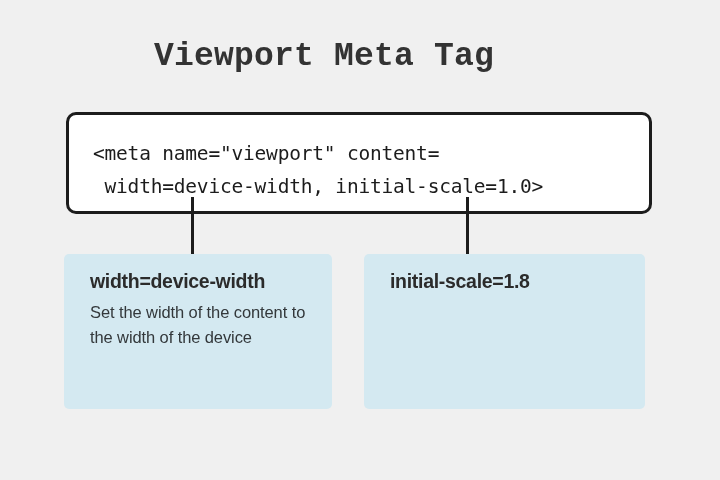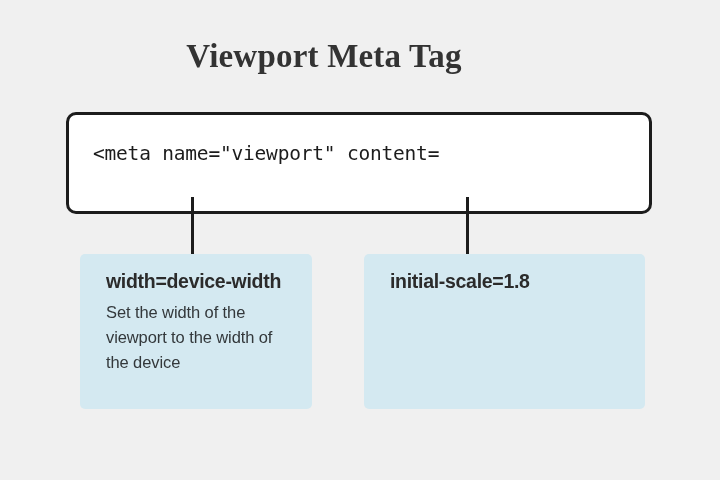--- a/index.html
+++ b/index.html
@@ -19,21 +19,21 @@
     height: 480px;
   }
 
   
   .title {
     position: absolute;
     left: 0;
     top: 38px;
     width: 648px;
     text-align: center;
-    font-family: Liberation Serif, serif;
+    font-family: Liberation Mono, monospace;
     font-size: 33px;
     font-weight: bold;
     color: #333333;
     letter-spacing: 0.2px;
   }
 
   
   .code-box {
     position: absolute;
     left: 66px;
@@ -78,22 +78,22 @@
   .callout {
     position: absolute;
     top: 254px;
     height: 155px;
     background: #d4e9f1;
     border-radius: 5px;
     box-sizing: border-box;
     padding: 14px 16px 0 26px;
   }
   .callout-left {
-    left: 80px;
-    width: 232px;
+    left: 64px;
+    width: 268px;
   }
   .callout-right {
     left: 364px;
     width: 281px;
   }
   .callout-heading {
     font-family: "Liberation Sans", sans-serif;
     font-size: 19.5px;
     font-weight: bold;
     color: #2b2b2b;
@@ -113,27 +113,28 @@
 </style>
 </head>
 <body>
 
 <div id="stage">
 
   <div class="title">Viewport Meta Tag</div>
 
   <div class="code-box">
     <div class="code-text">&lt;meta name="viewport" content=</div>
+    <div class="code-text" style="top:55px;"> width=device-width, initial-scale=1.0&gt;</div>
   </div>
 
   <div class="connector connector-left"></div>
   <div class="connector connector-right"></div>
 
   <div class="callout callout-left">
     <div class="callout-heading">width=device-width</div>
-    <div class="callout-body">Set the width of the viewport to the width of the device</div>
+    <div class="callout-body">Set the width of the content to the width of the device</div>
   </div>
 
   <div class="callout callout-right">
     <div class="callout-heading">initial-scale=1.8</div>
   </div>
 
 </div>
 
 </body></html>

